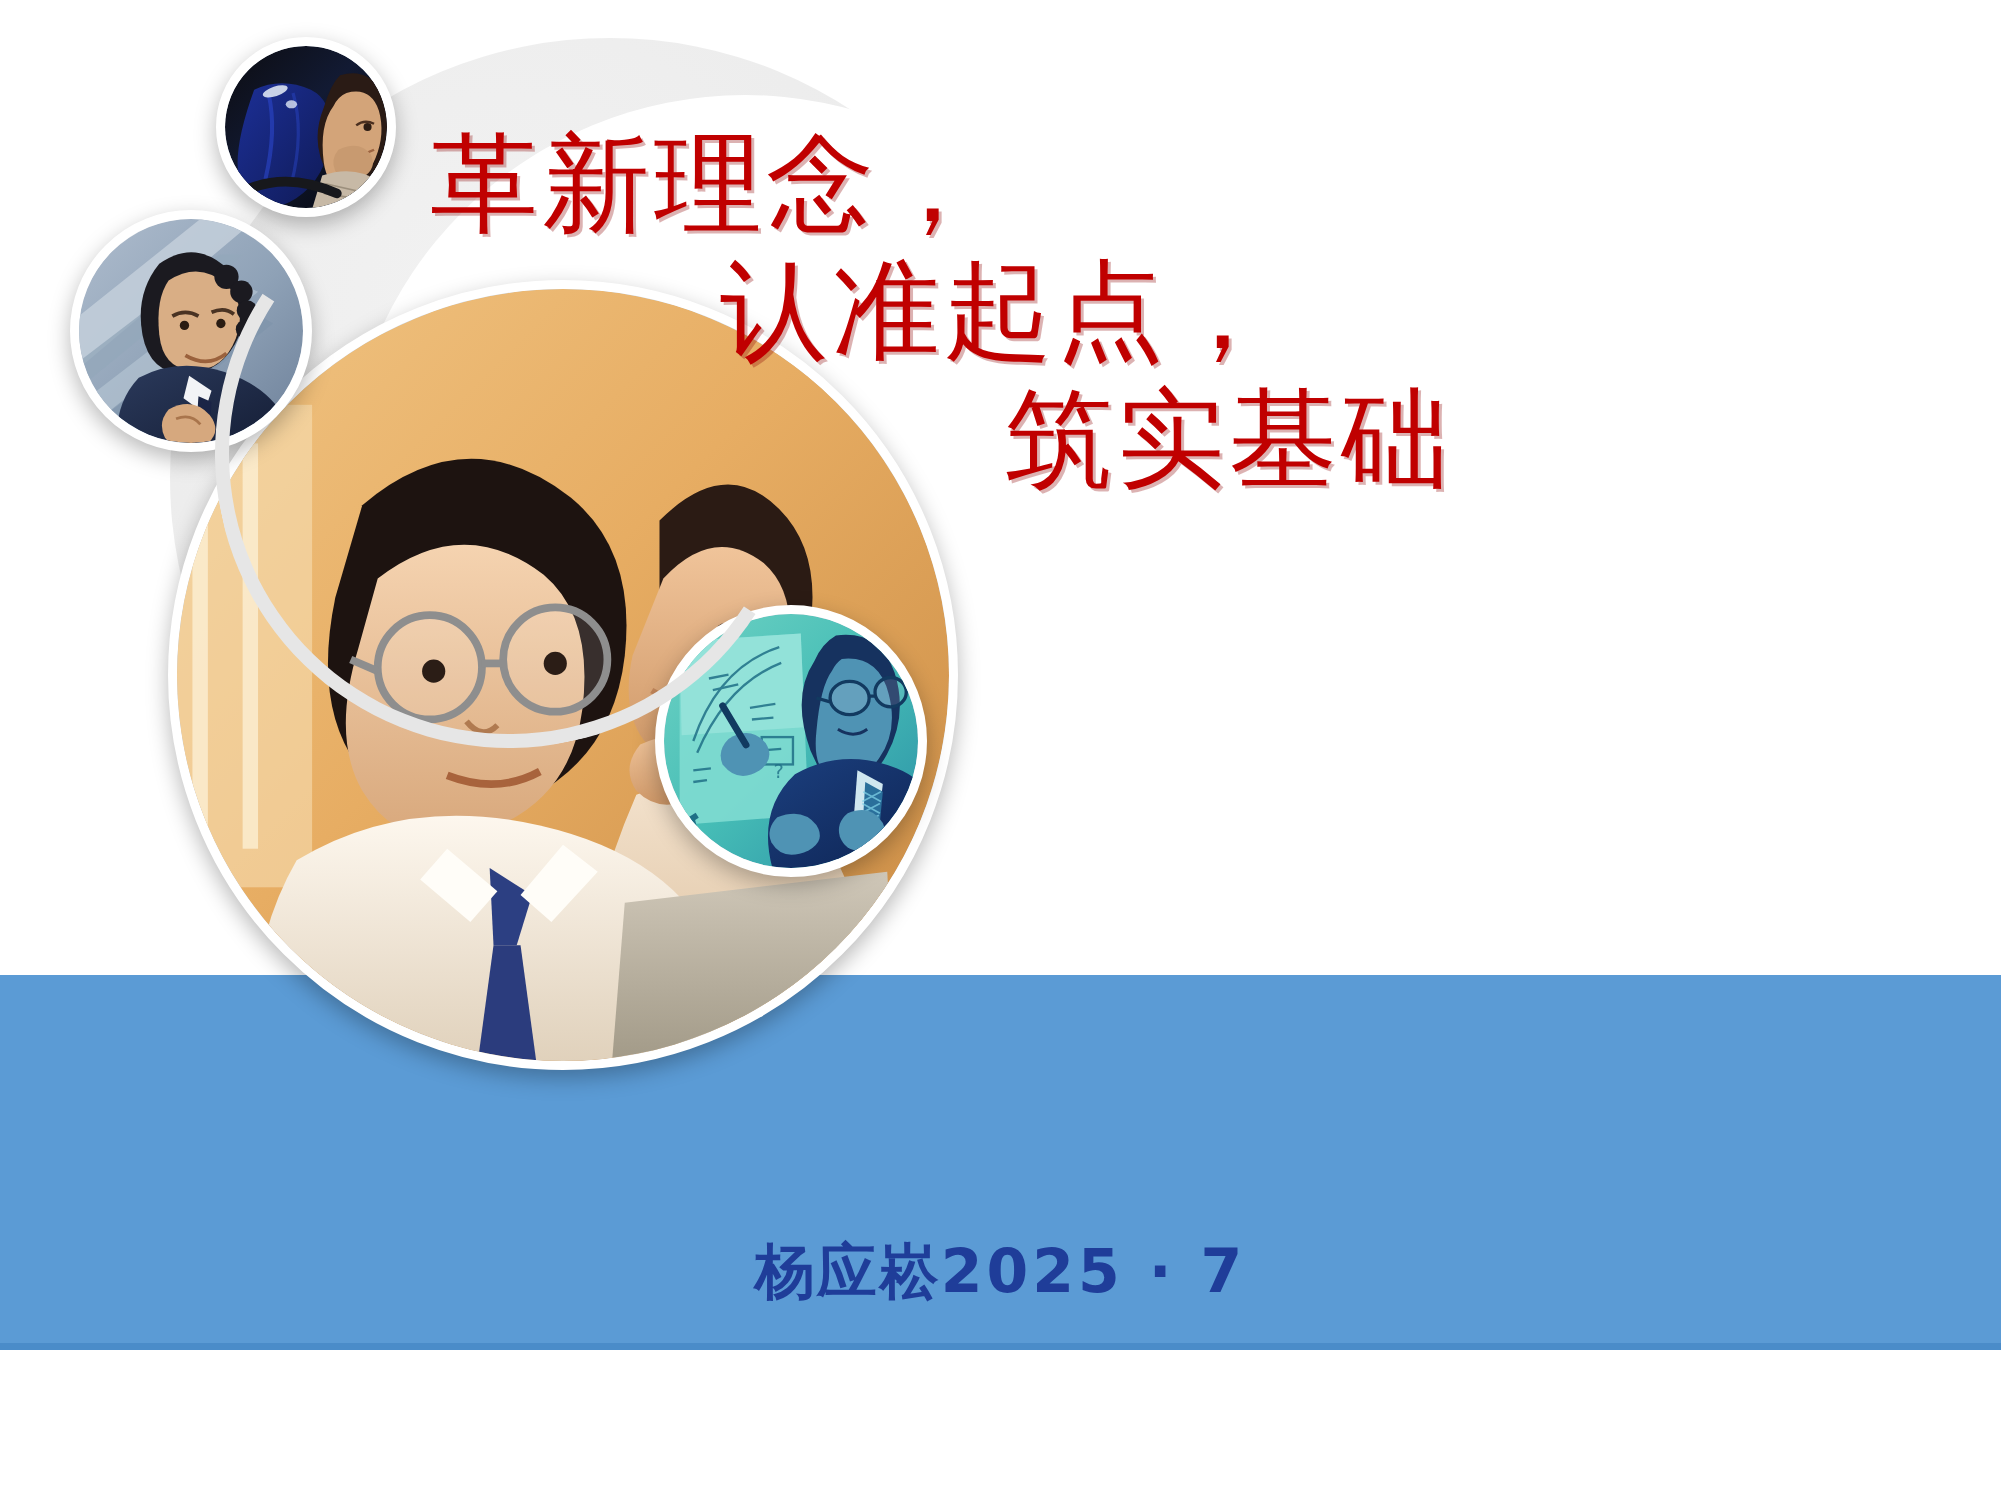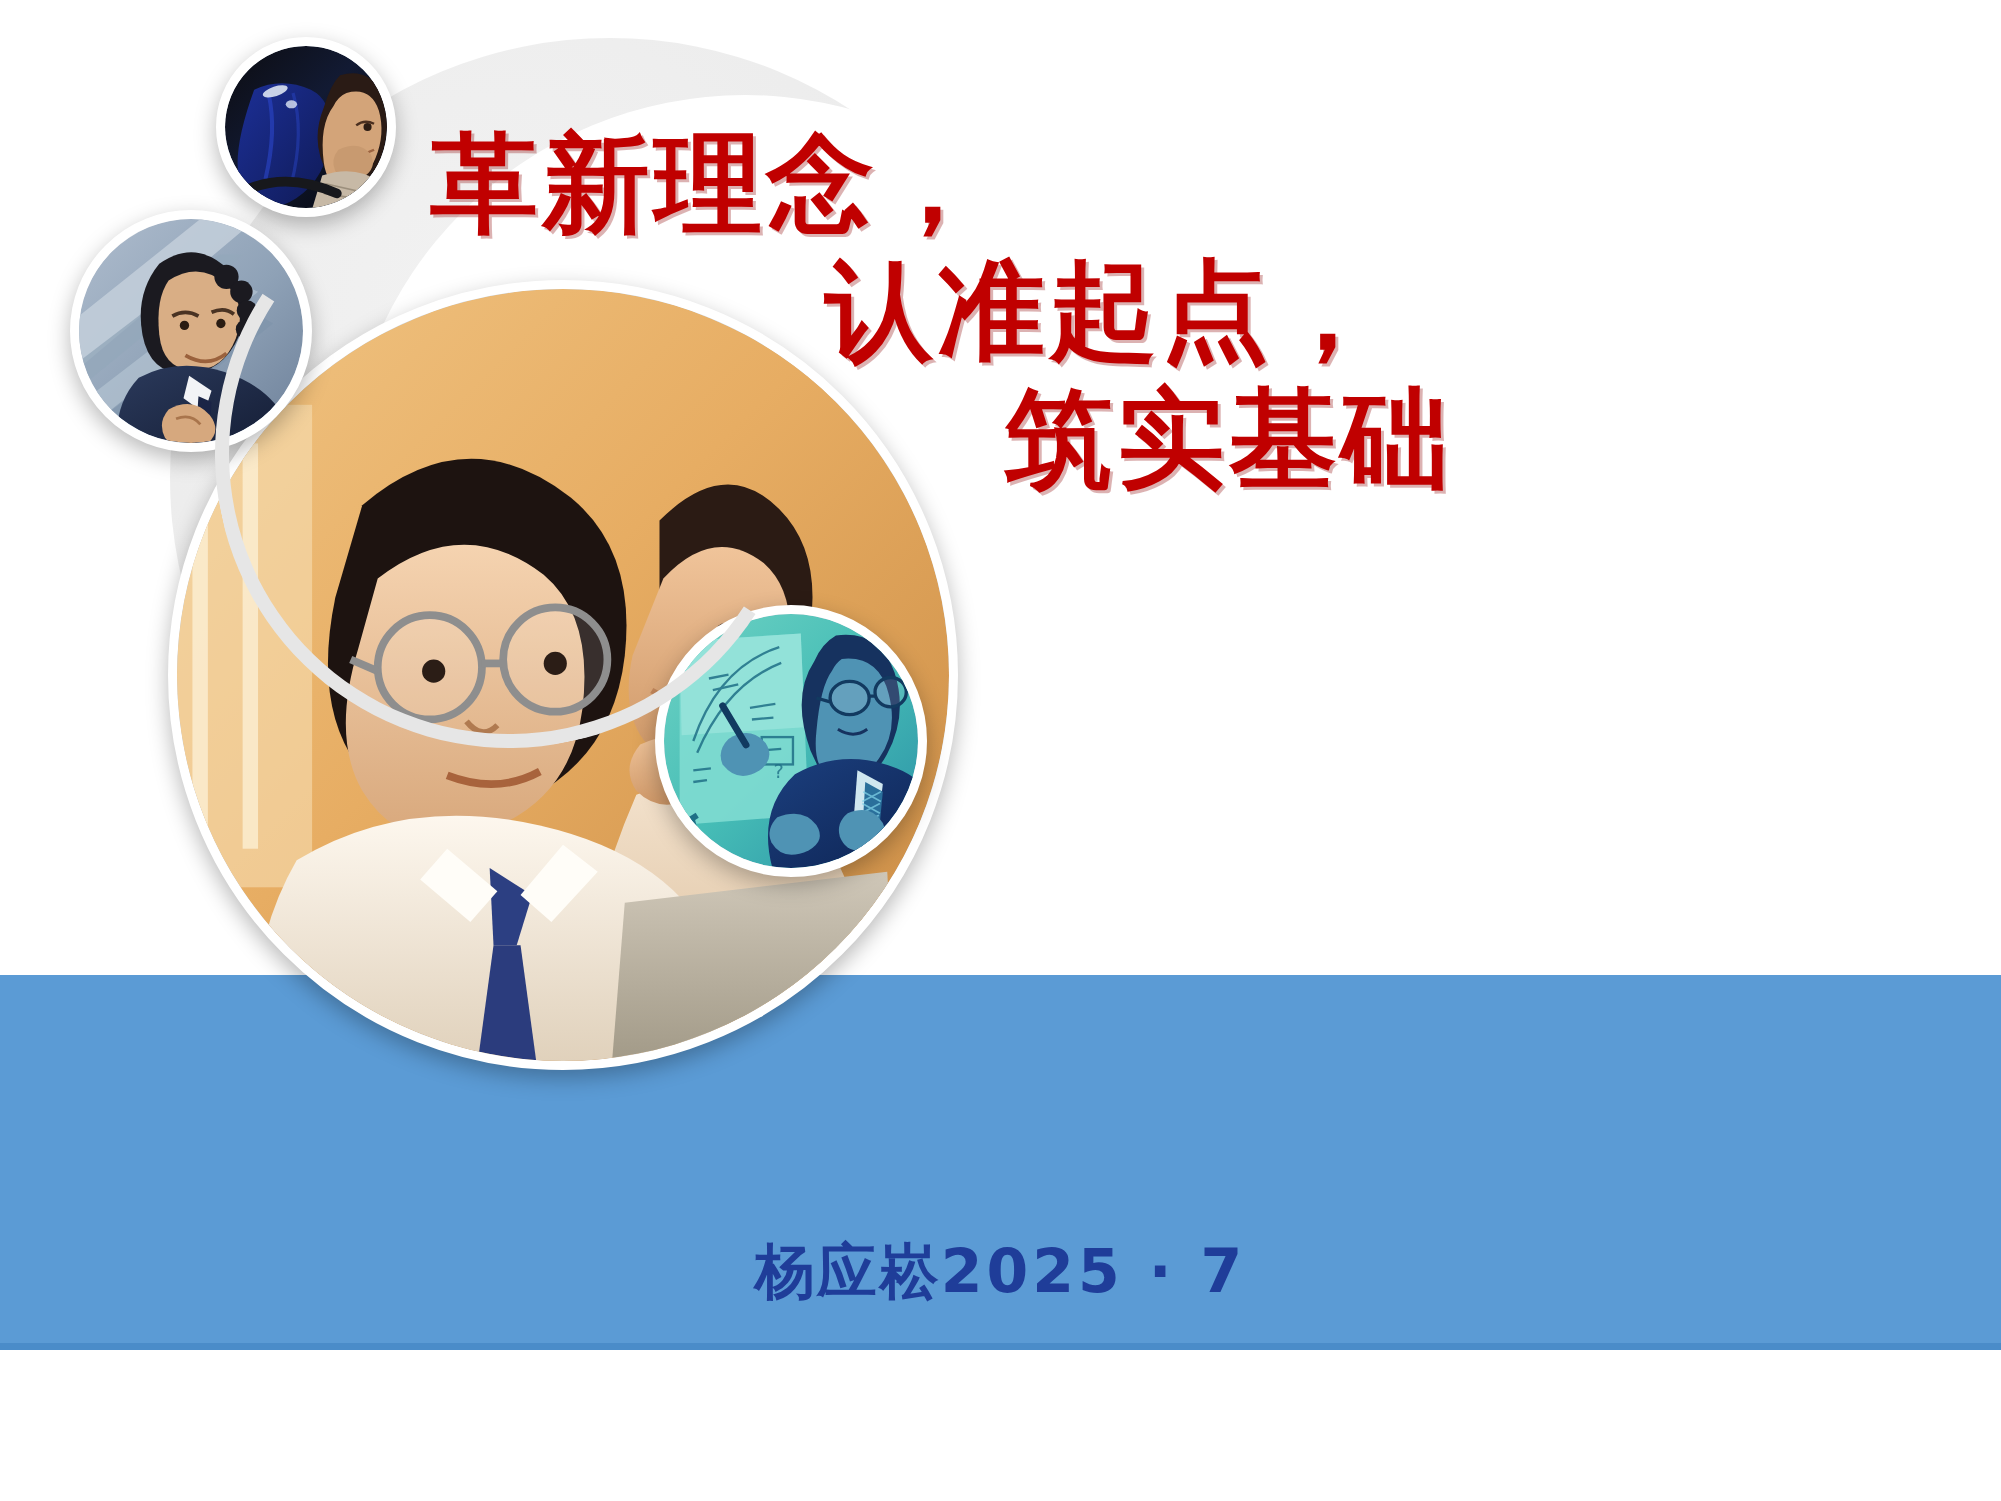--- a/index.html
+++ b/index.html
@@ -132,29 +132,29 @@
   .title-block {
     position: absolute;
     left: 430px;
     top: 120px;
     width: 1060px;
     text-align: left;
   }
   .title-line {
     color: #c00000;
     font-family: "DejaVu Sans", "Liberation Sans", sans-serif;
-    font-weight: bold;
+    font-weight: normal;
     font-size: 108px;
     line-height: 1.18;
     letter-spacing: 4px;
     white-space: nowrap;
     text-shadow: 3px 3px 0 rgba(140,0,0,.30);
   }
   .title-line.l1 { padding-left: 0px; }
-  .title-line.l2 { padding-left: 290px; text-align: center; }
+  .title-line.l2 { padding-left: 290px; }
   .title-line.l3 { padding-left: 575px; }
 
   
   .footer-text {
     position: absolute;
     left: 0;
     top: 1232px;
     width: 2001px;
     text-align: center;
     color: #1f3d99;

